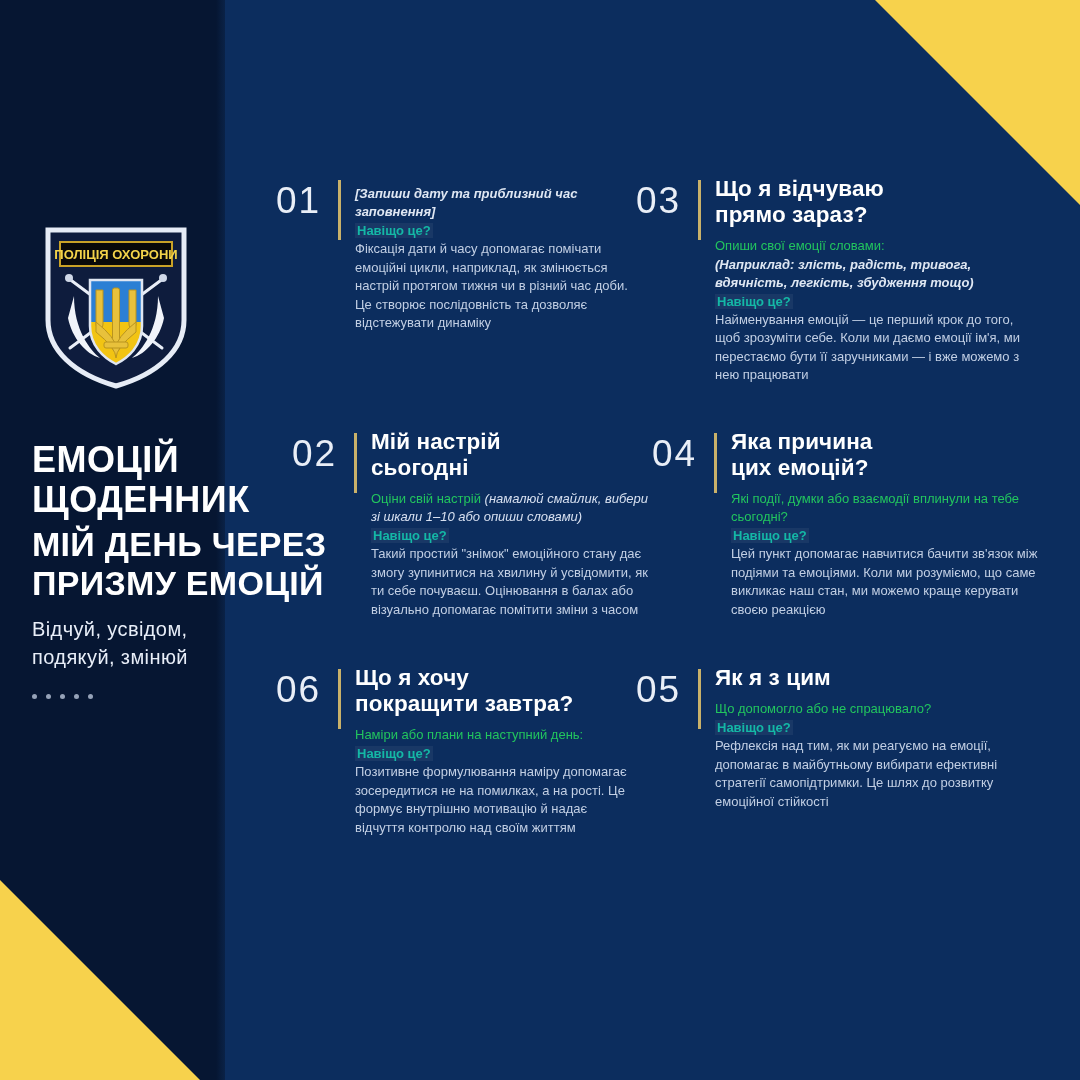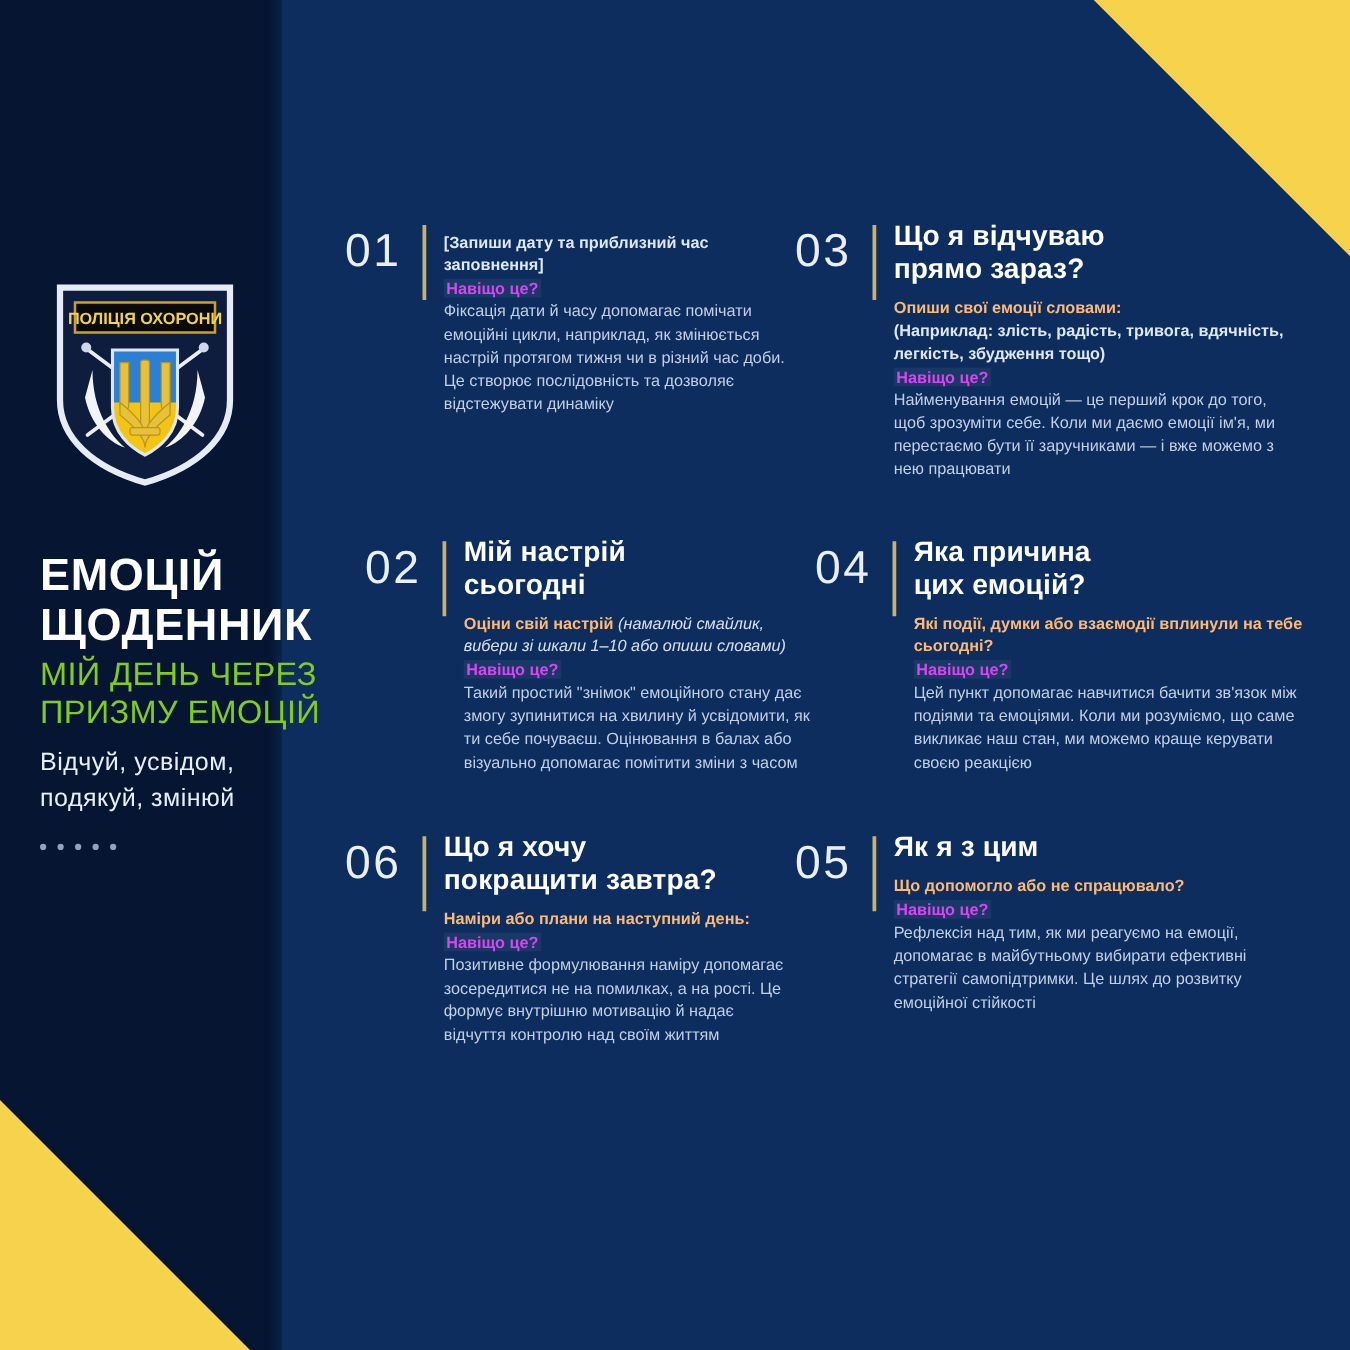--- a/index.html
+++ b/index.html
@@ -63,25 +63,25 @@
     margin:0;
     font-size:36px;
     font-weight:bold;
     line-height:1.12;
     letter-spacing:0.5px;
     color:#ffffff;
     text-transform:uppercase;
   }
   .hero h2{
     margin:4px 0 0 0;
-    font-size:26px;
-    font-weight:normal;
+    font-size:34px;
+    font-weight:bold;
     line-height:1.15;
     letter-spacing:0.3px;
-    color:#84cc16;
+    color:#ffffff;
     text-transform:uppercase;
   }
   .hero .tagline{
     margin-top:12px;
     font-size:20px;
     line-height:1.42;
     color:#e8eef8;
     font-weight:400;
     letter-spacing:0.4px;
   }
@@ -147,33 +147,34 @@
     color:#ffffff;
     letter-spacing:0.1px;
   }
   .item-body{
     margin-top:9px;
     font-size:13px;
     line-height:1.42;
     color:#c9d5e8;
   }
   .prompt{
-    color:#fdba74;
-    font-weight:bold;
+    color:#22c55e;
+    font-weight:normal;
   }
   .prompt-ital{
     color:#dfe7f3;
+    font-style:italic;
     font-weight:bold;
   }
   .ital{
     font-style:italic;
     color:#d7e0f0;
   }
   .why{
-    color:#d946ef;
+    color:#14b8a6;
     font-weight:bold;
     background:rgba(255,255,255,0.055);
     padding:0 2px;
   }
   .expl{
     color:#c2cfe4;
   }
   .ln{display:block;}
 
   

